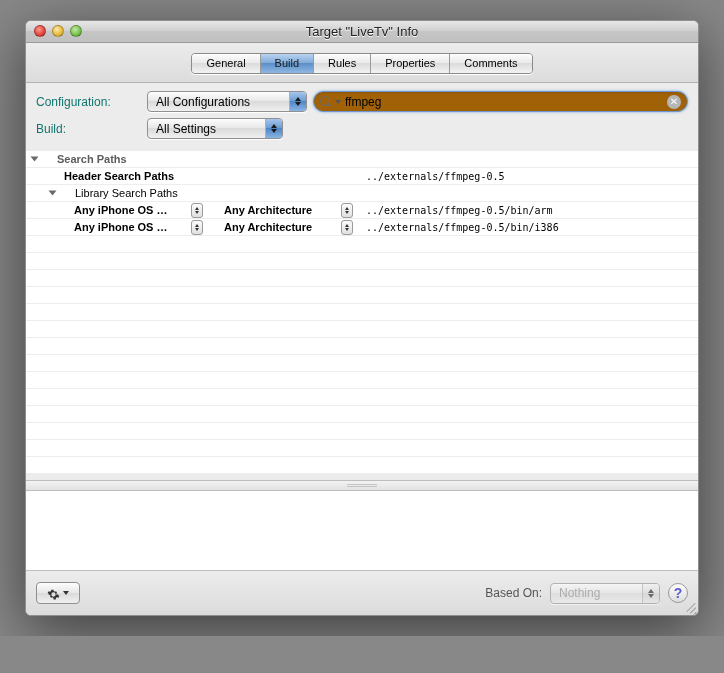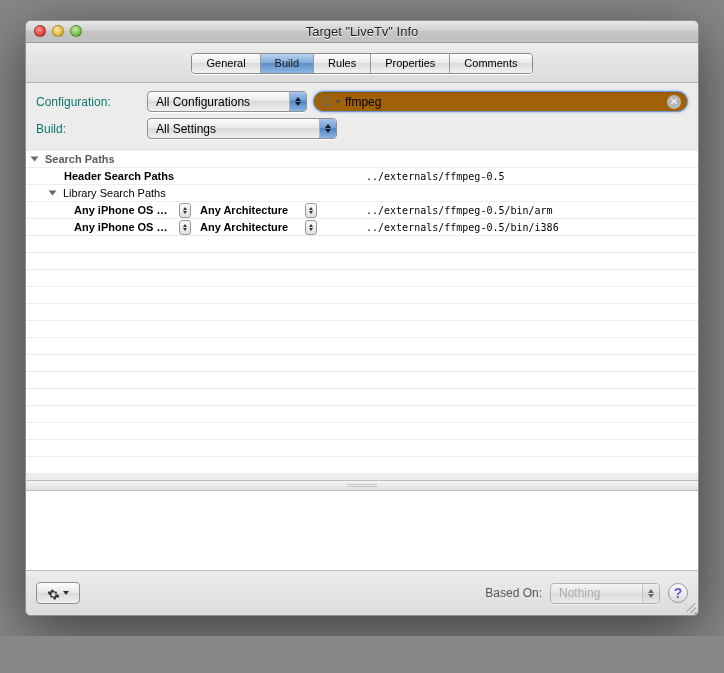--- a/index.html
+++ b/index.html
@@ -78,21 +78,21 @@
     background:linear-gradient(#fdfdfd,#ededed);
     border-top:1px solid #bfbfbf; border-bottom:1px solid #aaa;
   }
   .header-row > div{padding:3px 6px;}
   .col-s{width:50%; border-right:1px solid #ccc;}
   .col-v{flex:1;}
   .grid{height:330px;overflow:auto;border-bottom:1px solid #bdbdbd;}
   .grow{display:flex;font-size:11px;height:17px;align-items:center;border-bottom:1px solid #ededed;}
   .grow:nth-child(odd){background:#fff;}
   .grow:nth-child(even){background:#fff;}
-  .grow .s{width:50%;display:flex;align-items:center;padding-left:4px;gap:6px;}
+  .grow .s{width:50%;display:flex;align-items:center;padding-left:4px;gap:18px;}
   .grow .v{flex:1;padding-left:4px;font-family:Monaco,Menlo,monospace;font-size:10px;}
   .group{background:#ececec;color:#5c5c5c;}
   .group .s{font-weight:bold;}
   .disc{display:inline-block;width:0;height:0;border-top:4px solid transparent;border-bottom:4px solid transparent;border-left:5px solid #6b6b6b;transform:rotate(90deg);margin:0 2px 0 2px;flex:none;}
   .bold{font-weight:bold;}
   .ministep{
     width:12px;height:15px;border:1px solid #9a9a9a;border-radius:3px;
     background:linear-gradient(#fbfbfb,#e0e0e0);display:flex;flex-direction:column;align-items:center;justify-content:center;flex:none;margin:0 3px;
   }
   .ministep .up,.ministep .dn{width:0;height:0;border-left:2.5px solid transparent;border-right:2.5px solid transparent;}
@@ -162,21 +162,21 @@
       </div>
       <div class="search">
         <div class="mag"></div>
         <div class="mag-dd"></div>
         <input type="text" value="ffmpeg" style="">
         <div class="clear">✕</div>
       </div>
     </div>
     <div class="row">
       <div class="lbl">Build:</div>
-      <div class="popup" style="width:190px;">
+      <div class="popup" style="width:136px;">
         <span class="txt">All Settings</span>
         <div class="end-cap">
               <div class="up"></div>
               <div class="dn"></div>
             </div>
       </div>
     </div>
   </div>
 
 

